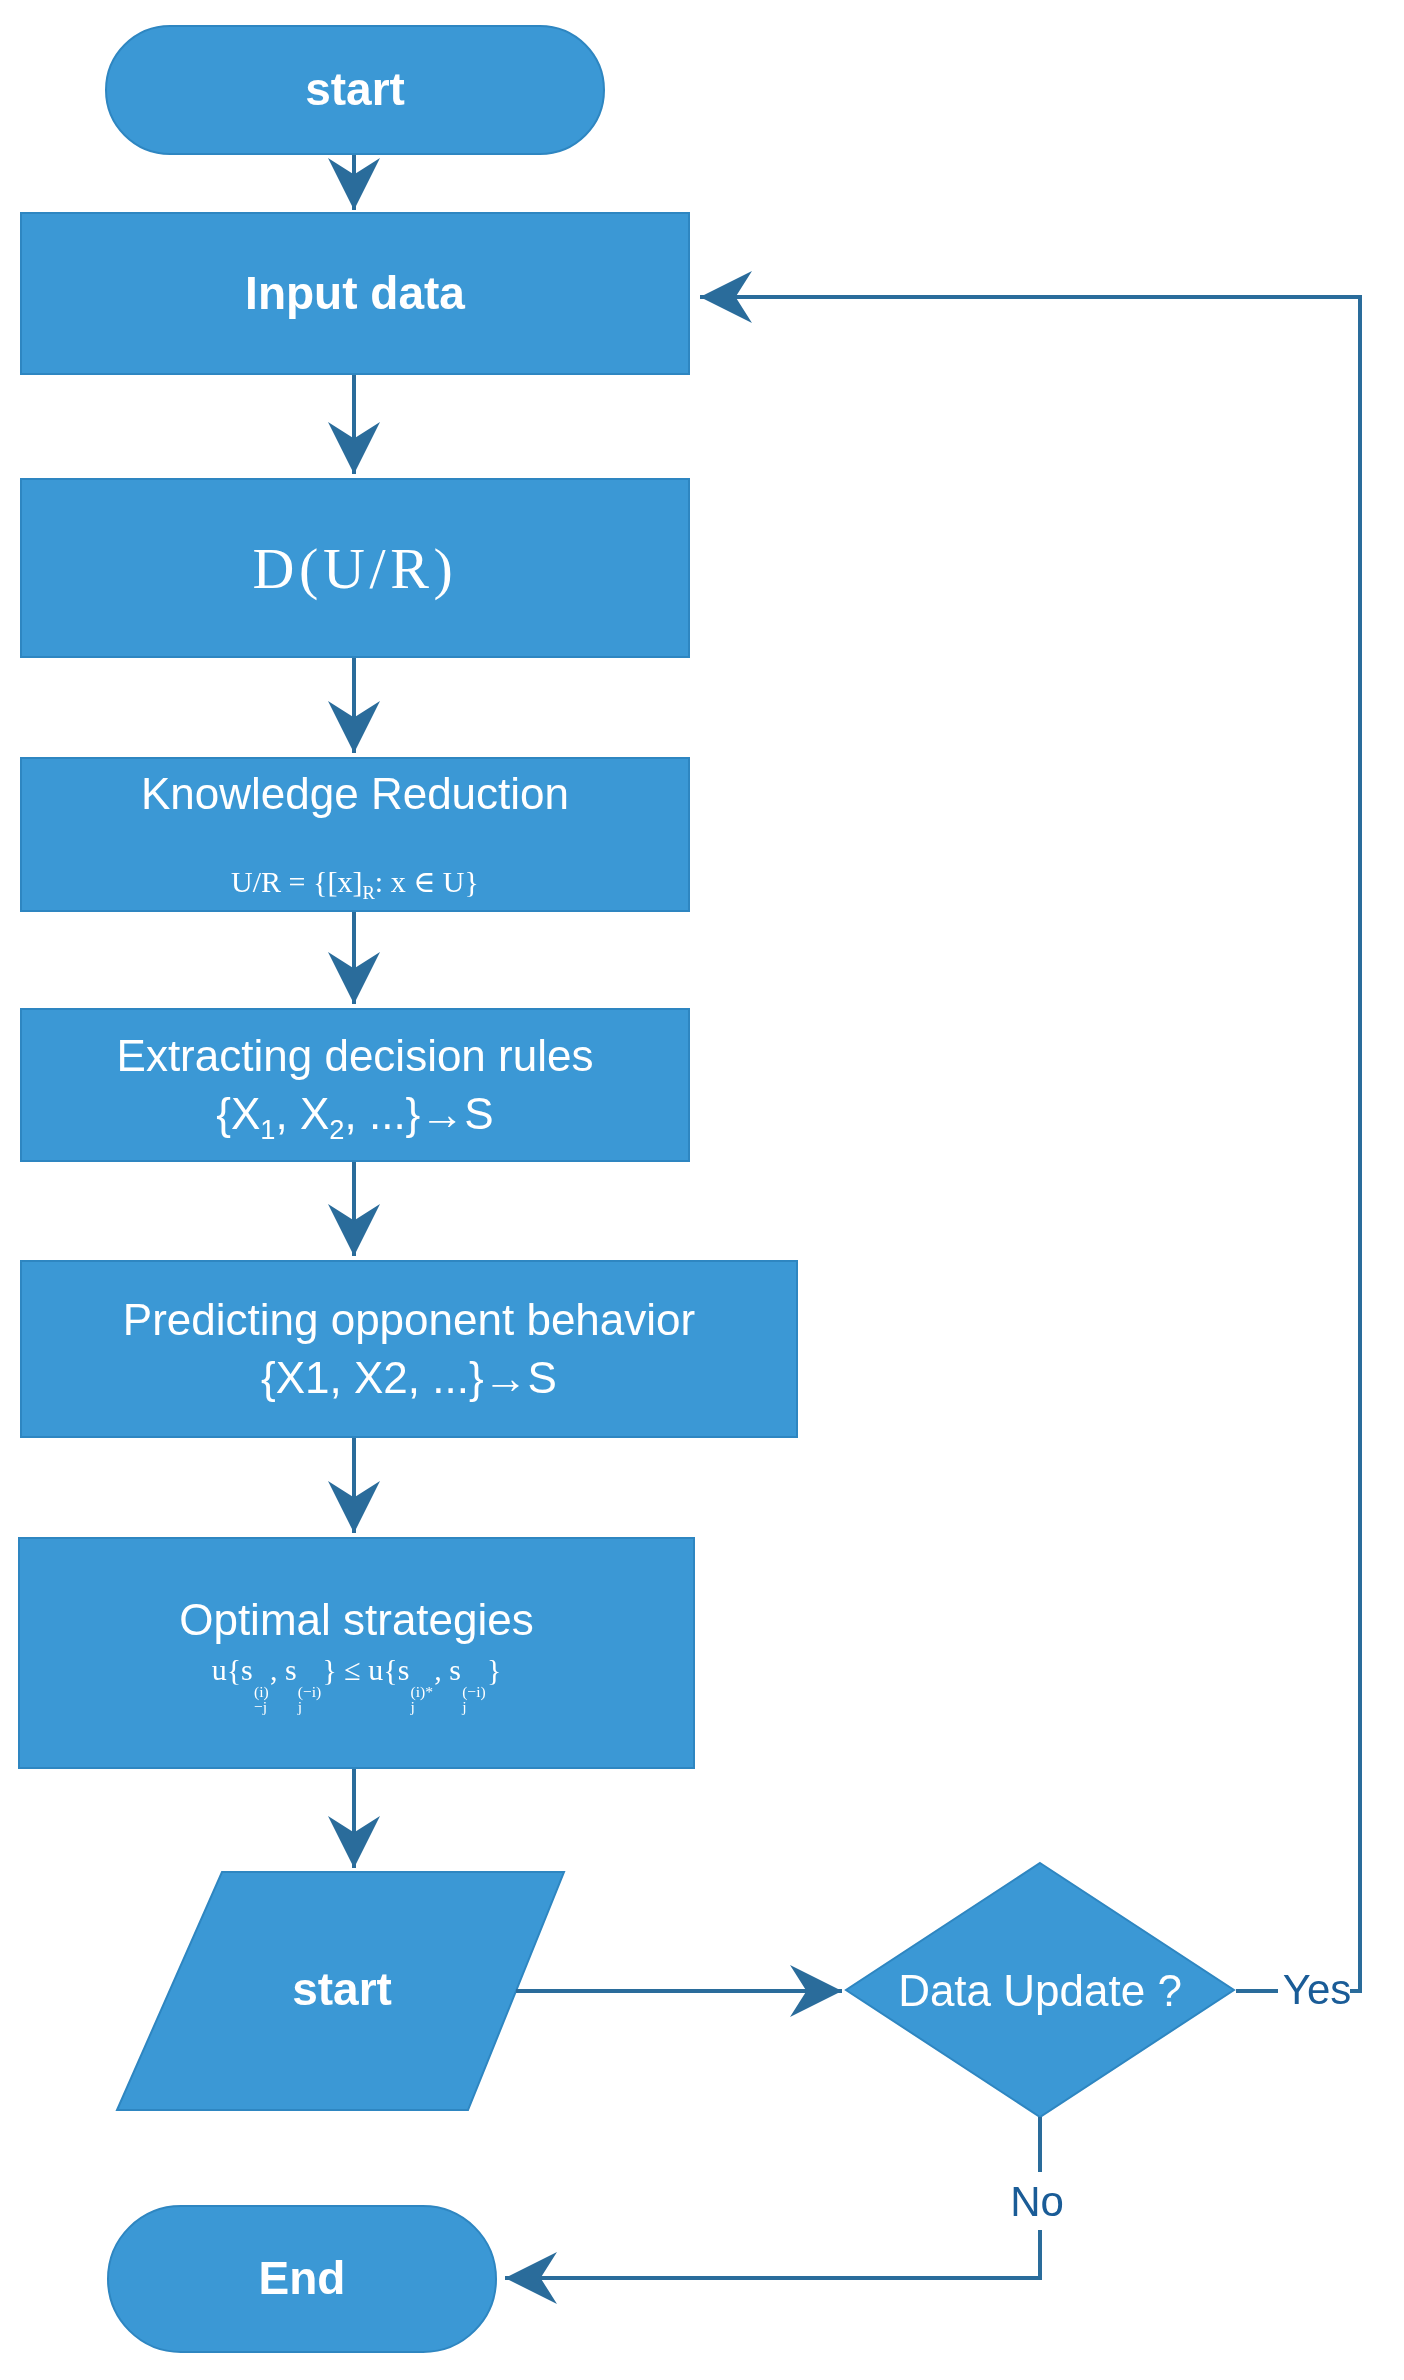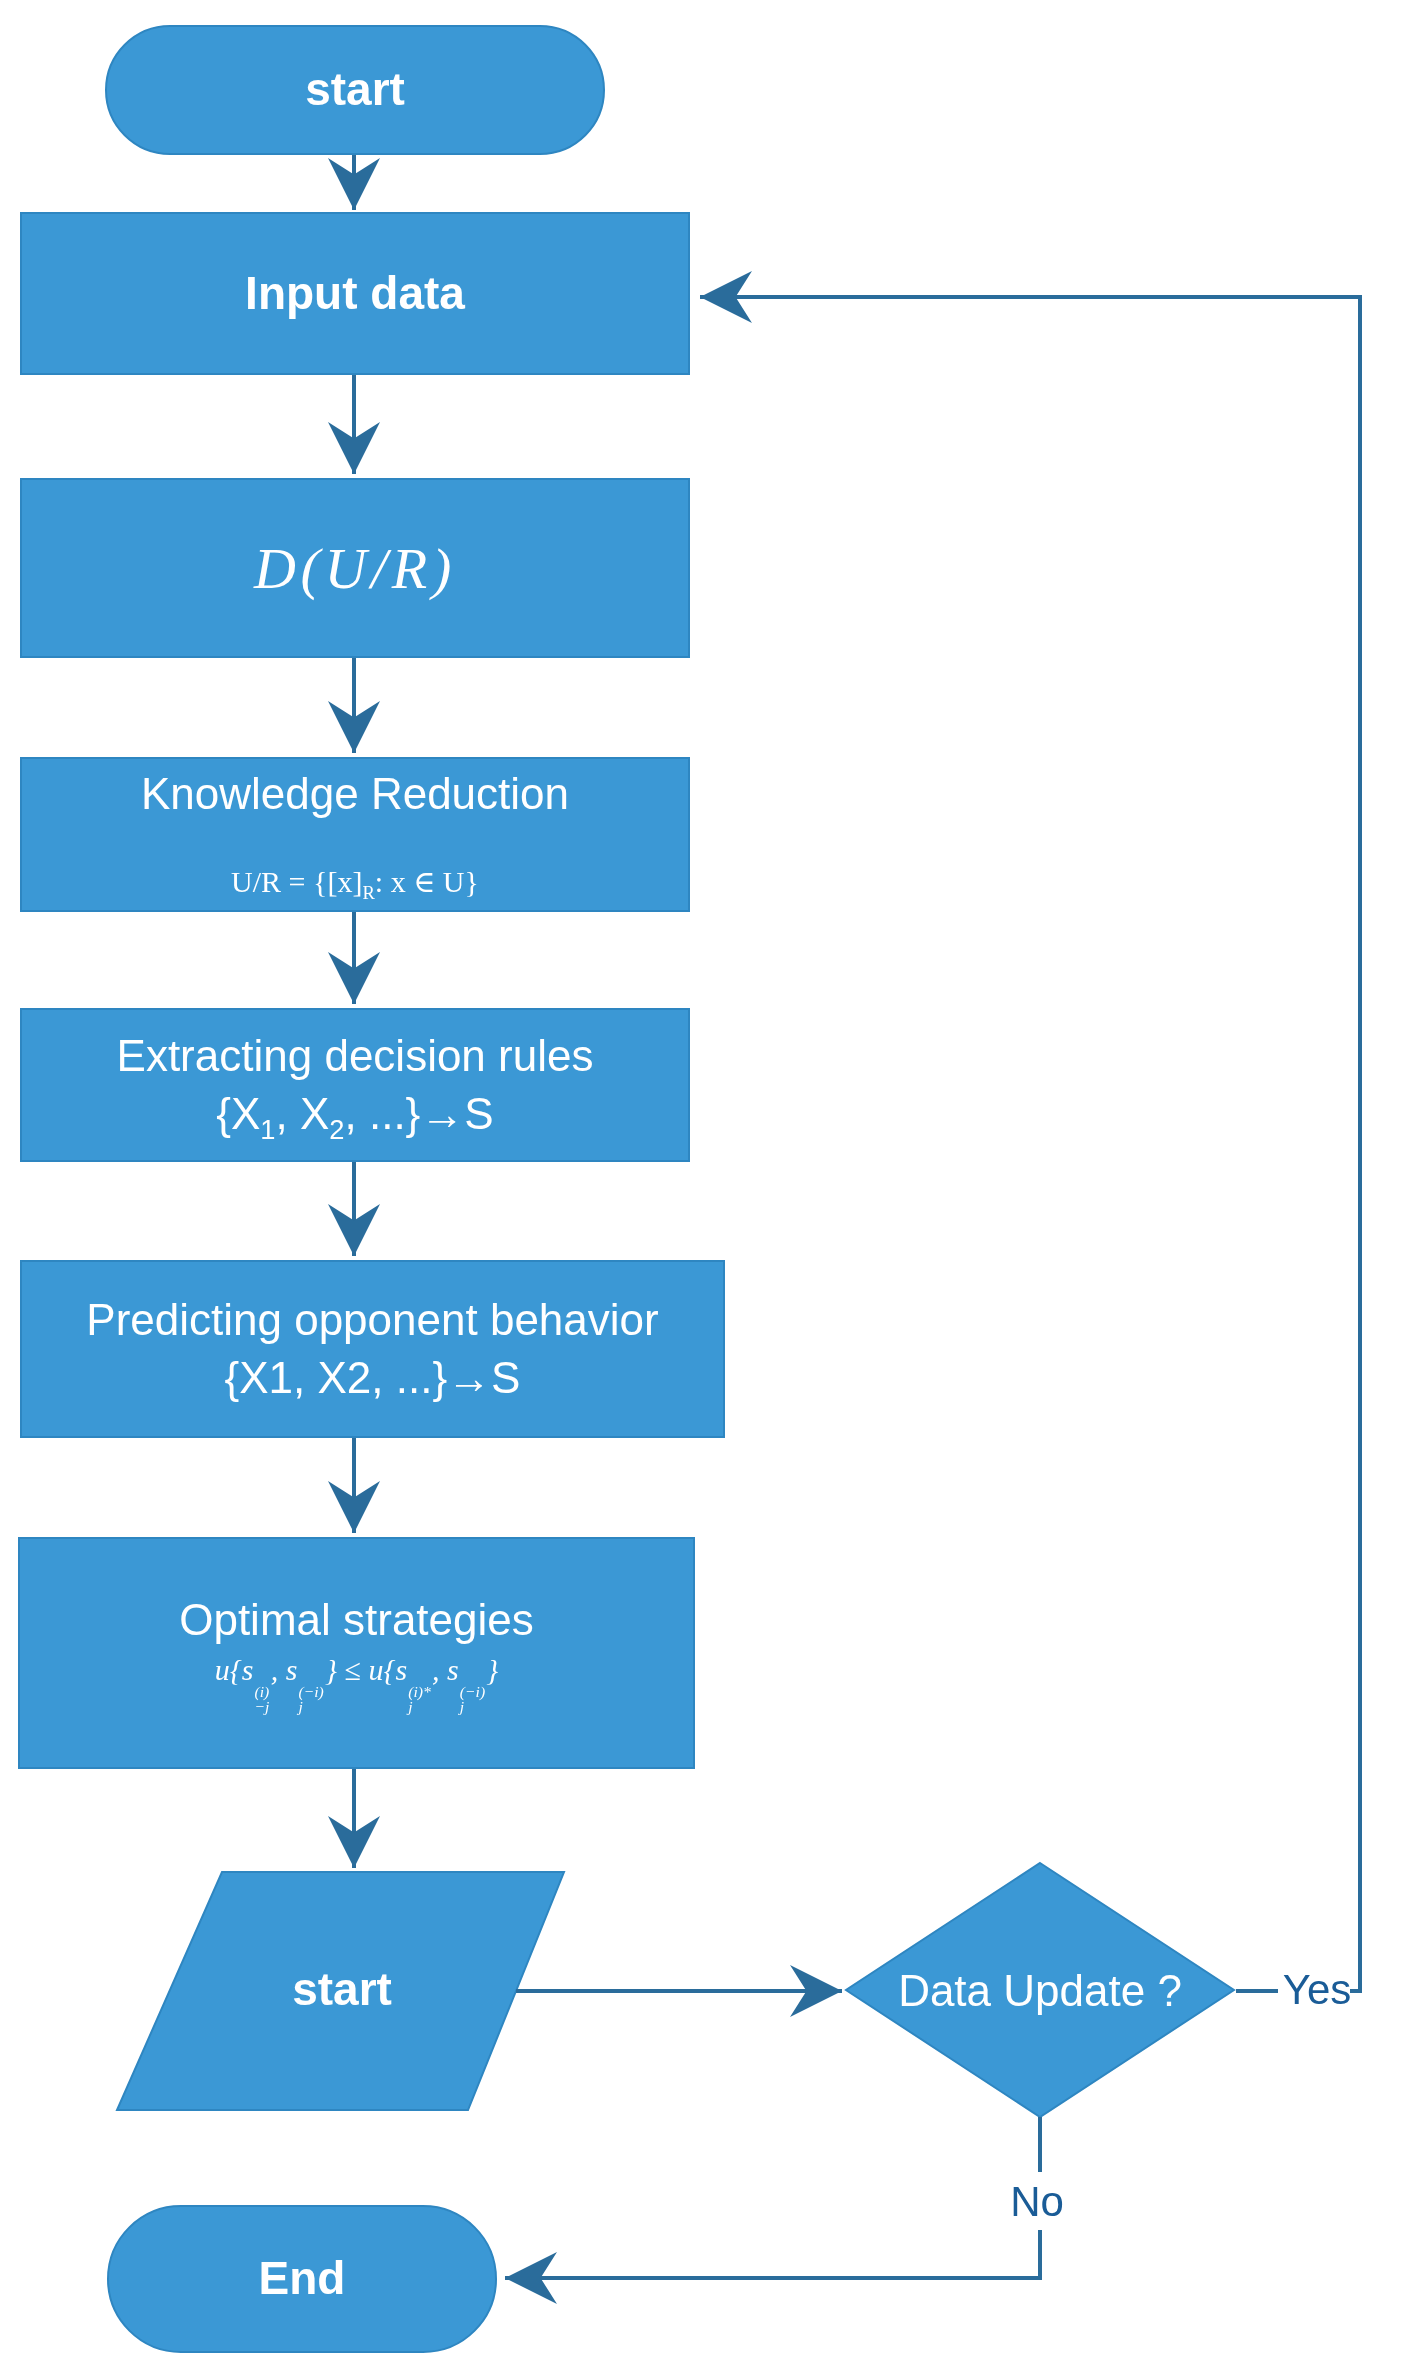--- a/index.html
+++ b/index.html
@@ -41,21 +41,21 @@
     display:flex;
     align-items:center;
     justify-content:center;
     color:var(--edge-label);
     font-size:42px;
     text-align:right;
   }
   .t-46 { font-size:46px; line-height:1.2;font-weight:bold; }
   .t-44 { font-size:44px; line-height:1.3; }
   .f-serif { font-family:"Liberation Serif","DejaVu Serif",serif; }
-  .f-italic { font-style:italic; }
+  .f-italic { }
   .t-dur { font-size:58px; letter-spacing:0.08em; }
   .t-math46 { font-size:30px; line-height:1.45; }
   .t-math44 { font-size:44px; line-height:1.35; }
   sub { font-size:0.62em; line-height:0; }
   .stack {
     display:inline-flex;
     flex-direction:column;
     align-items:flex-start;
     vertical-align:-0.55em;
     line-height:1.0;
@@ -110,21 +110,21 @@
   <div class="node" style="left:20px; top:757px; width:670px; height:155px;gap:38px;">
     <div class="t-44">Knowledge Reduction</div>
     <div class="f-serif t-math46">U/R = {[x]<sub>R</sub>: x ∈ U}</div>
   </div>
 
   <div class="node" style="left:20px; top:1008px; width:670px; height:154px;">
     <div class="t-44">Extracting decision rules</div>
     <div class="t-math44">{X<sub>1</sub>, X<sub>2</sub>, ...}→S</div>
   </div>
 
-  <div class="node" style="left:20px; top:1260px; width:705px; height:178px;">
+  <div class="node" style="left:20px; top:1260px; width:778px; height:178px;">
     <div class="t-44">Predicting opponent behavior</div>
     <div class="t-math44">{X1, X2, ...}→S</div>
   </div>
 
   <div class="node" style="left:18px; top:1537px; width:677px; height:232px;">
     <div class="t-44">Optimal strategies</div>
     <div class="f-serif f-italic t-math46">u{s<span class="stack">
           <span class="ss">(i)</span>
           <span class="ss">−j</span>
         </span>, s<span class="stack">

